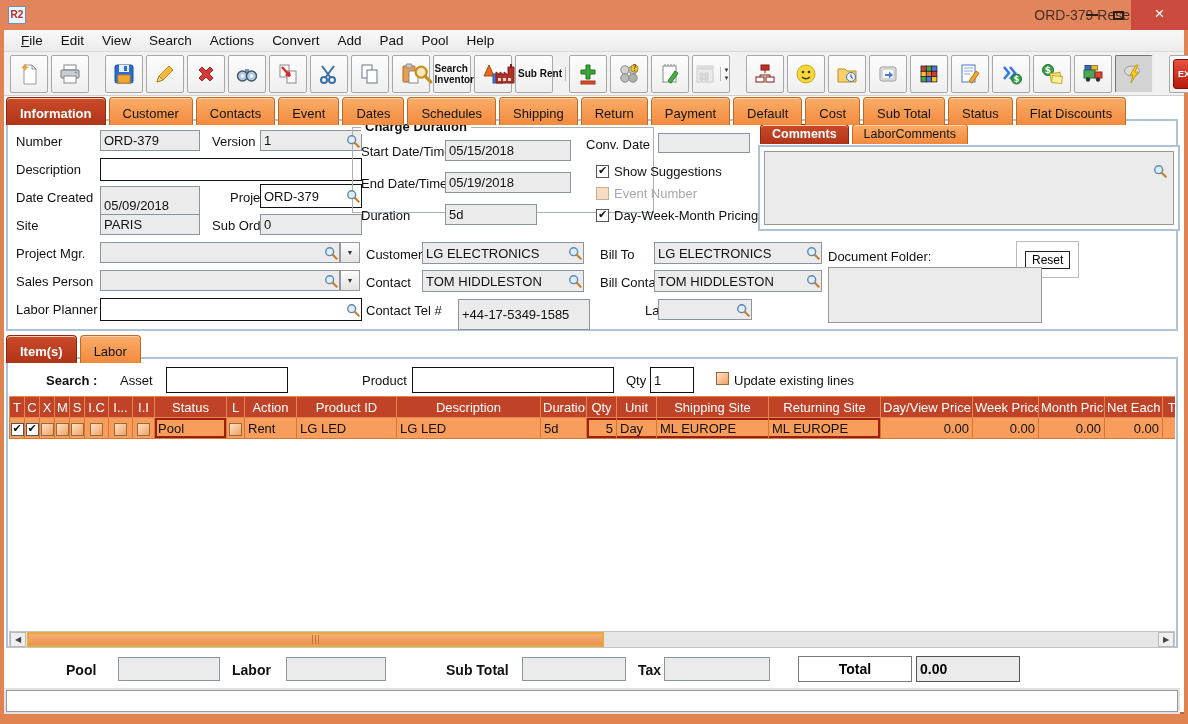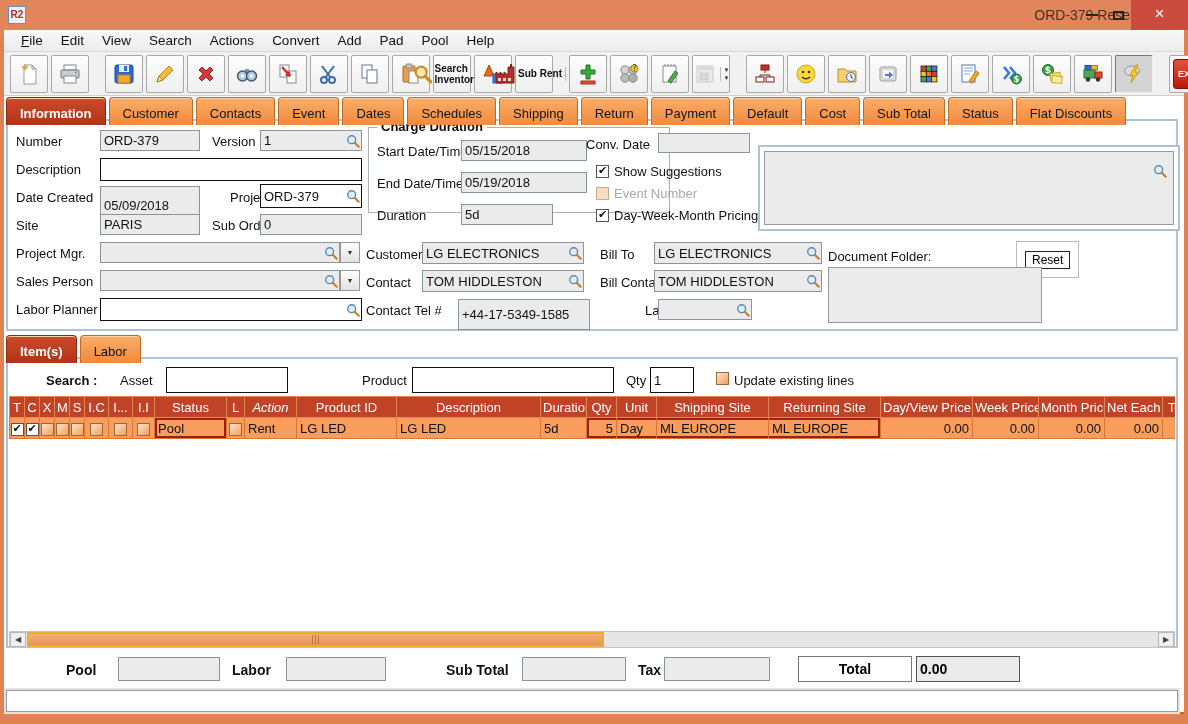--- a/index.html
+++ b/index.html
@@ -464,21 +464,21 @@
 
     <span class="lbl" style="left:8px;top:181px;">Labor Planner</span>
     <span class="fldwrap" style="left:92px;top:177px;width:262px;height:23px;">
       <input class="fld wht" value="" style="">
       <span class="magslot"><svg width="14" height="14" viewBox="0 0 16 16">
             <circle cx="6.5" cy="6.5" r="4.5" fill="#DDEEF8" stroke="#5B87B0" stroke-width="1.6"></circle>
             <path d="M10 10 L14.5 14.5" stroke="#C08030" stroke-width="2.4" stroke-linecap="round"></path>
           </svg></span>
     </span>
 
-    <div class="gb" style="left:360px;top:6px;width:302px;height:86px;">
+    <div class="gb" style="left:344px;top:6px;width:302px;height:86px;">
       <span class="gblegend">Charge Duration</span>
       <span class="lbl" style="left:8px;top:16px;">Start Date/Time</span>
       <input class="fld" style="left: 92px; top: 12px; width: 126px; height: 21px;" readonly="" value="05/15/2018">
       <span class="lbl" style="left:8px;top:48px;">End Date/Time</span>
       <input class="fld" style="left: 92px; top: 44px; width: 126px; height: 21px;" readonly="" value="05/19/2018">
       <span class="lbl" style="left:8px;top:80px;">Duration</span>
       <input class="fld" style="left: 92px; top: 76px; width: 92px; height: 21px;" readonly="" value="5d">
     </div>
 
     <span class="lbl" style="left:578px;top:16px;">Conv. Date</span>
@@ -529,20 +529,24 @@
     <input class="fld" style="left: 450px; top: 178px; width: 132px; height: 31px;" readonly="" value="+44-17-5349-1585">
     <span class="lbl" style="left:592px;top:182px;margin-left:45px;">Language</span>
     <span class="fldwrap" style="left:650px;top:178px;width:94px;height:21px;">
       <input class="fld" readonly="" value="" style="">
       <span class="magslot"><svg width="14" height="14" viewBox="0 0 16 16">
             <circle cx="6.5" cy="6.5" r="4.5" fill="#DDEEF8" stroke="#5B87B0" stroke-width="1.6"></circle>
             <path d="M10 10 L14.5 14.5" stroke="#C08030" stroke-width="2.4" stroke-linecap="round"></path>
           </svg></span>
     </span>
 
+    <div class="tabs" id="comments-tabs" style="left:752px;top:3px;">
+        <span class="tab small active">Comments</span>
+        <span class="tab small">LaborComments</span>
+      </div>
     <div class="cpanel" style="left:750px;top:24px;width:422px;height:86px;">
       <div class="cinner">
         <span class="magslot" style="top:12px;transform:none;right:6px;"><svg width="14" height="14" viewBox="0 0 16 16">
               <circle cx="6.5" cy="6.5" r="4.5" fill="#DDEEF8" stroke="#5B87B0" stroke-width="1.6"></circle>
               <path d="M10 10 L14.5 14.5" stroke="#C08030" stroke-width="2.4" stroke-linecap="round"></path>
             </svg></span>
       </div>
     </div>
     <span class="lbl" style="left:820px;top:128px;">Document Folder:</span>
     <span class="resetwrap" style="left:1008px;top:120px;"><button class="resetbtn">Reset</button></span>
@@ -572,21 +576,21 @@
               <th style="width: 15px;">T</th>
               <th style="width: 15px;">C</th>
               <th style="width: 15px;">X</th>
               <th style="width: 15px;">M</th>
               <th style="width: 15px;">S</th>
               <th style="width: 24px;">I.C</th>
               <th style="width: 24px;">I...</th>
               <th style="width: 22px;">I.I</th>
               <th style="width: 72px;">Status</th>
               <th style="width: 18px;">L</th>
-              <th style="width: 52px; font-style: italic;">Action</th>
+              <th style="width: 52px;">Action</th>
               <th style="width: 100px;">Product ID</th>
               <th style="width: 144px;">Description</th>
               <th style="width: 46px;">Duration</th>
               <th style="width: 30px;">Qty</th>
               <th style="width: 40px;">Unit</th>
               <th style="width: 112px;">Shipping Site</th>
               <th style="width: 112px;">Returning Site</th>
               <th style="width: 92px;">Day/View Price</th>
               <th style="width: 66px;">Week Price</th>
               <th style="width: 66px;">Month Price</th>

